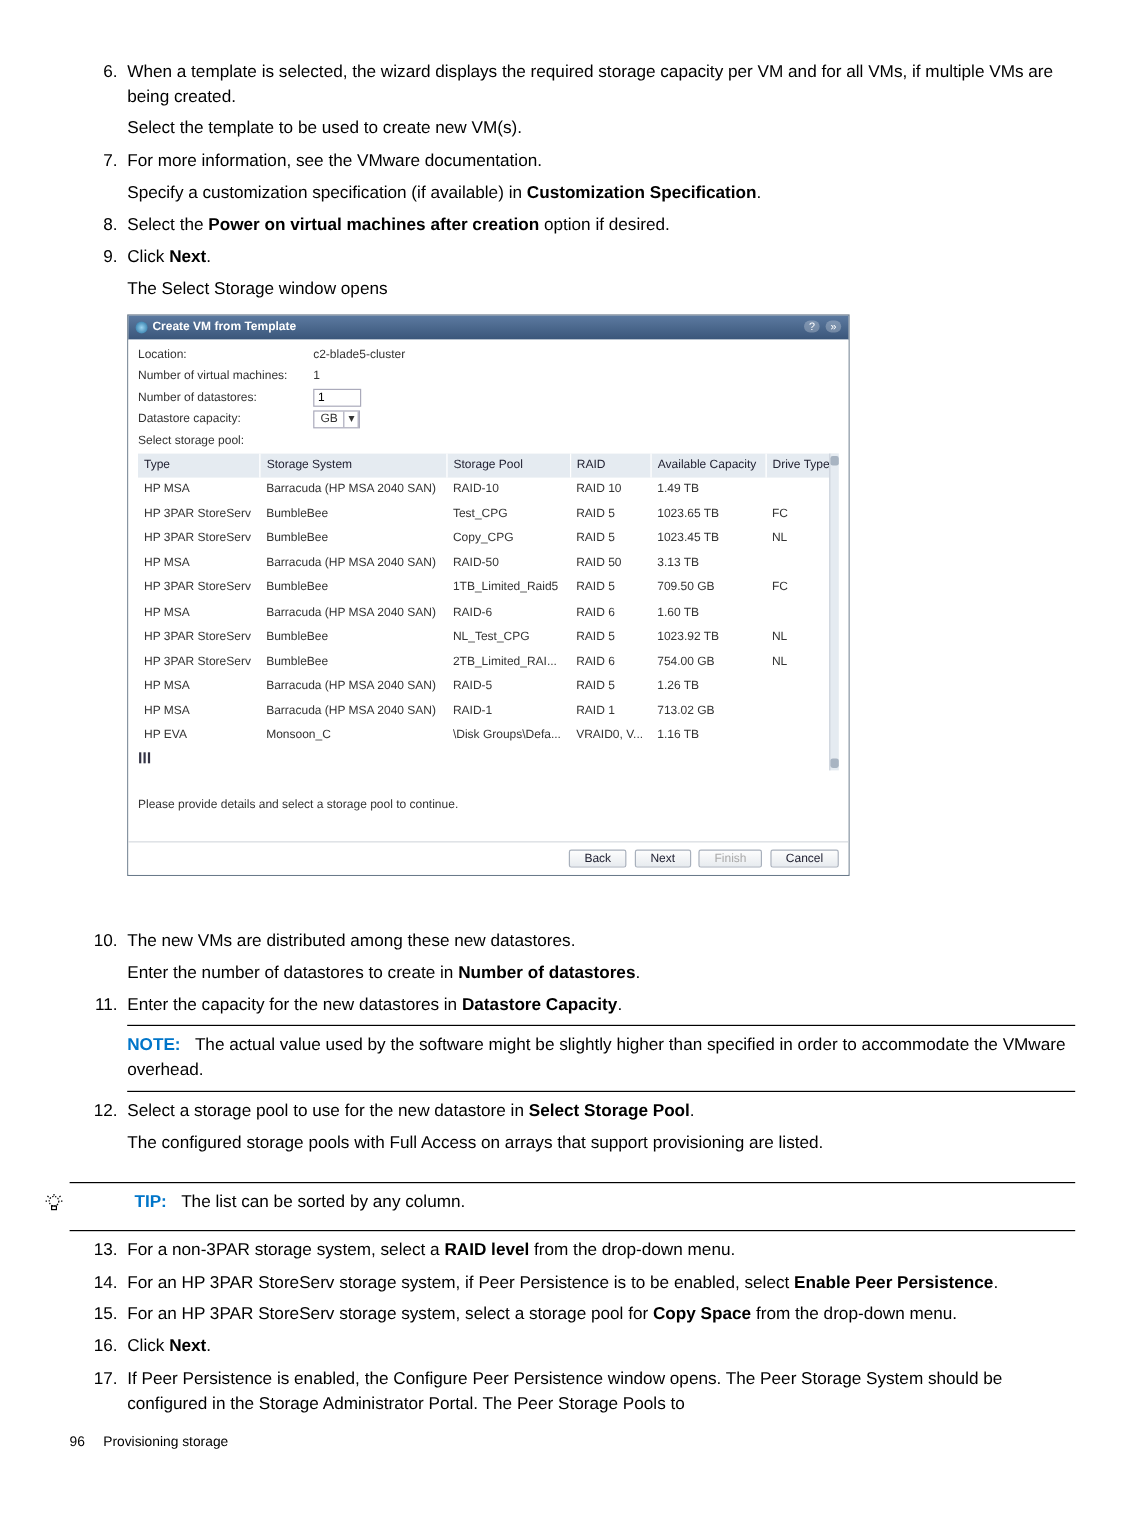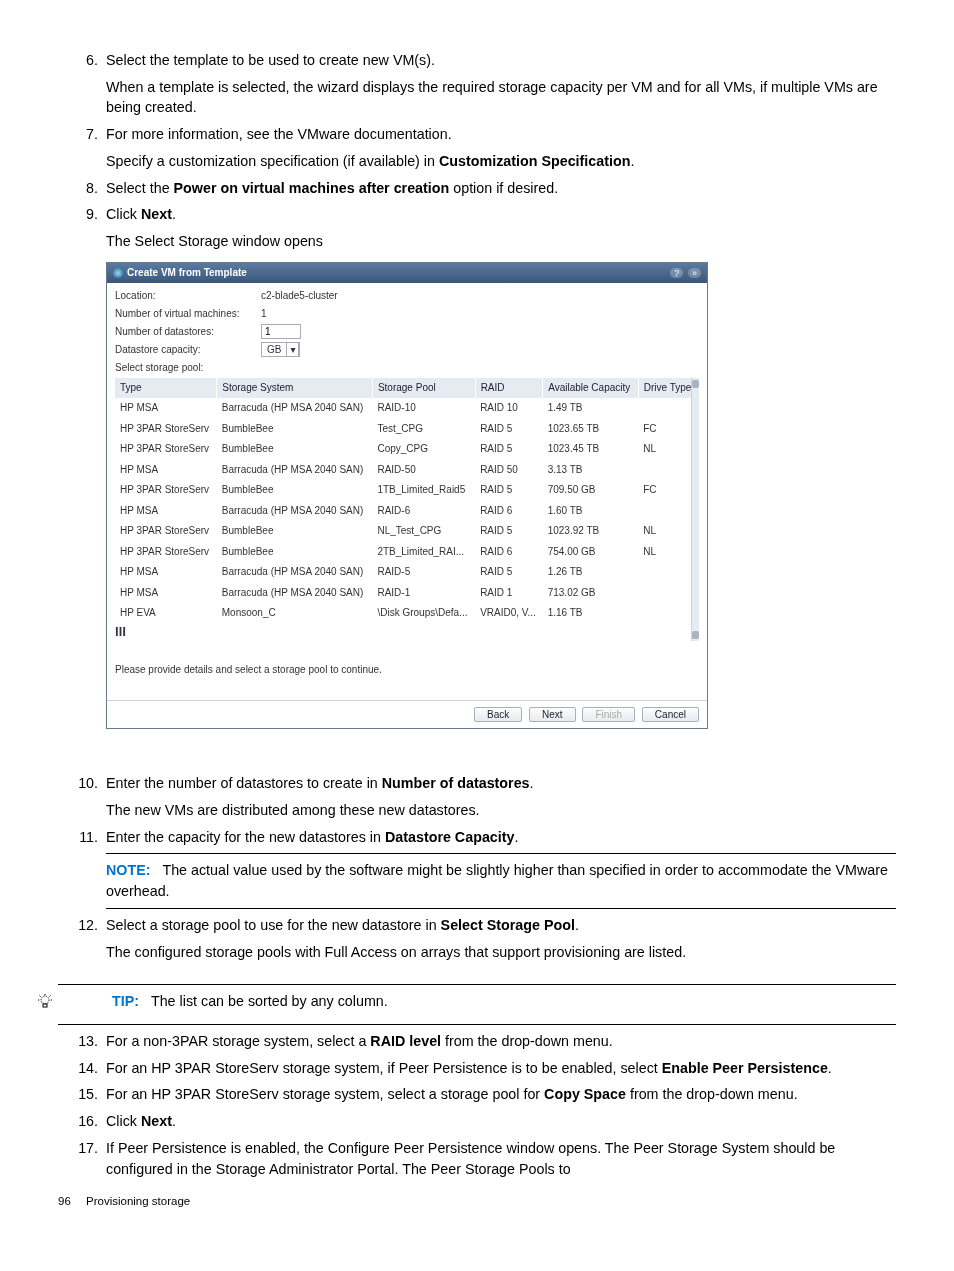--- a/index.html
+++ b/index.html
@@ -214,22 +214,22 @@
   }
 </style>
 </head>
 <body>
 
 <div class="page">
   <ol class="main-list">
 
     <li>
       <span class="num">6.</span>
+      <div class="para">When a template is selected, the wizard displays the required storage capacity per VM and for all VMs, if multiple VMs are being created.</div>
       <div class="para">Select the template to be used to create new VM(s).</div>
-      <div class="para">When a template is selected, the wizard displays the required storage capacity per VM and for all VMs, if multiple VMs are being created.</div>
     </li>
 
     <li>
       <span class="num">7.</span>
       <div class="para">For more information, see the VMware documentation.</div>
       <div class="para">
         <span>Specify a customization specification (if available) in </span><span class="bold">Customization Specification</span><span>.</span>
       </div>
     </li>
 
@@ -410,24 +410,24 @@
         <button>Cancel</button>
       </div>
     </div>
   </div>
 
   <div style="height:26px;"></div>
 
   <ol class="main-list">
     <li>
       <span class="num">10.</span>
+      <div class="para">The new VMs are distributed among these new datastores.</div>
       <div class="para">
         <span>Enter the number of datastores to create in </span><span class="bold">Number of datastores</span><span>.</span>
       </div>
-      <div class="para">The new VMs are distributed among these new datastores.</div>
     </li>
 
     <li>
       <span class="num">11.</span>
       <div class="para">
         <span>Enter the capacity for the new datastores in </span><span class="bold">Datastore Capacity</span><span>.</span>
       </div>
     </li>
   </ol>
 

